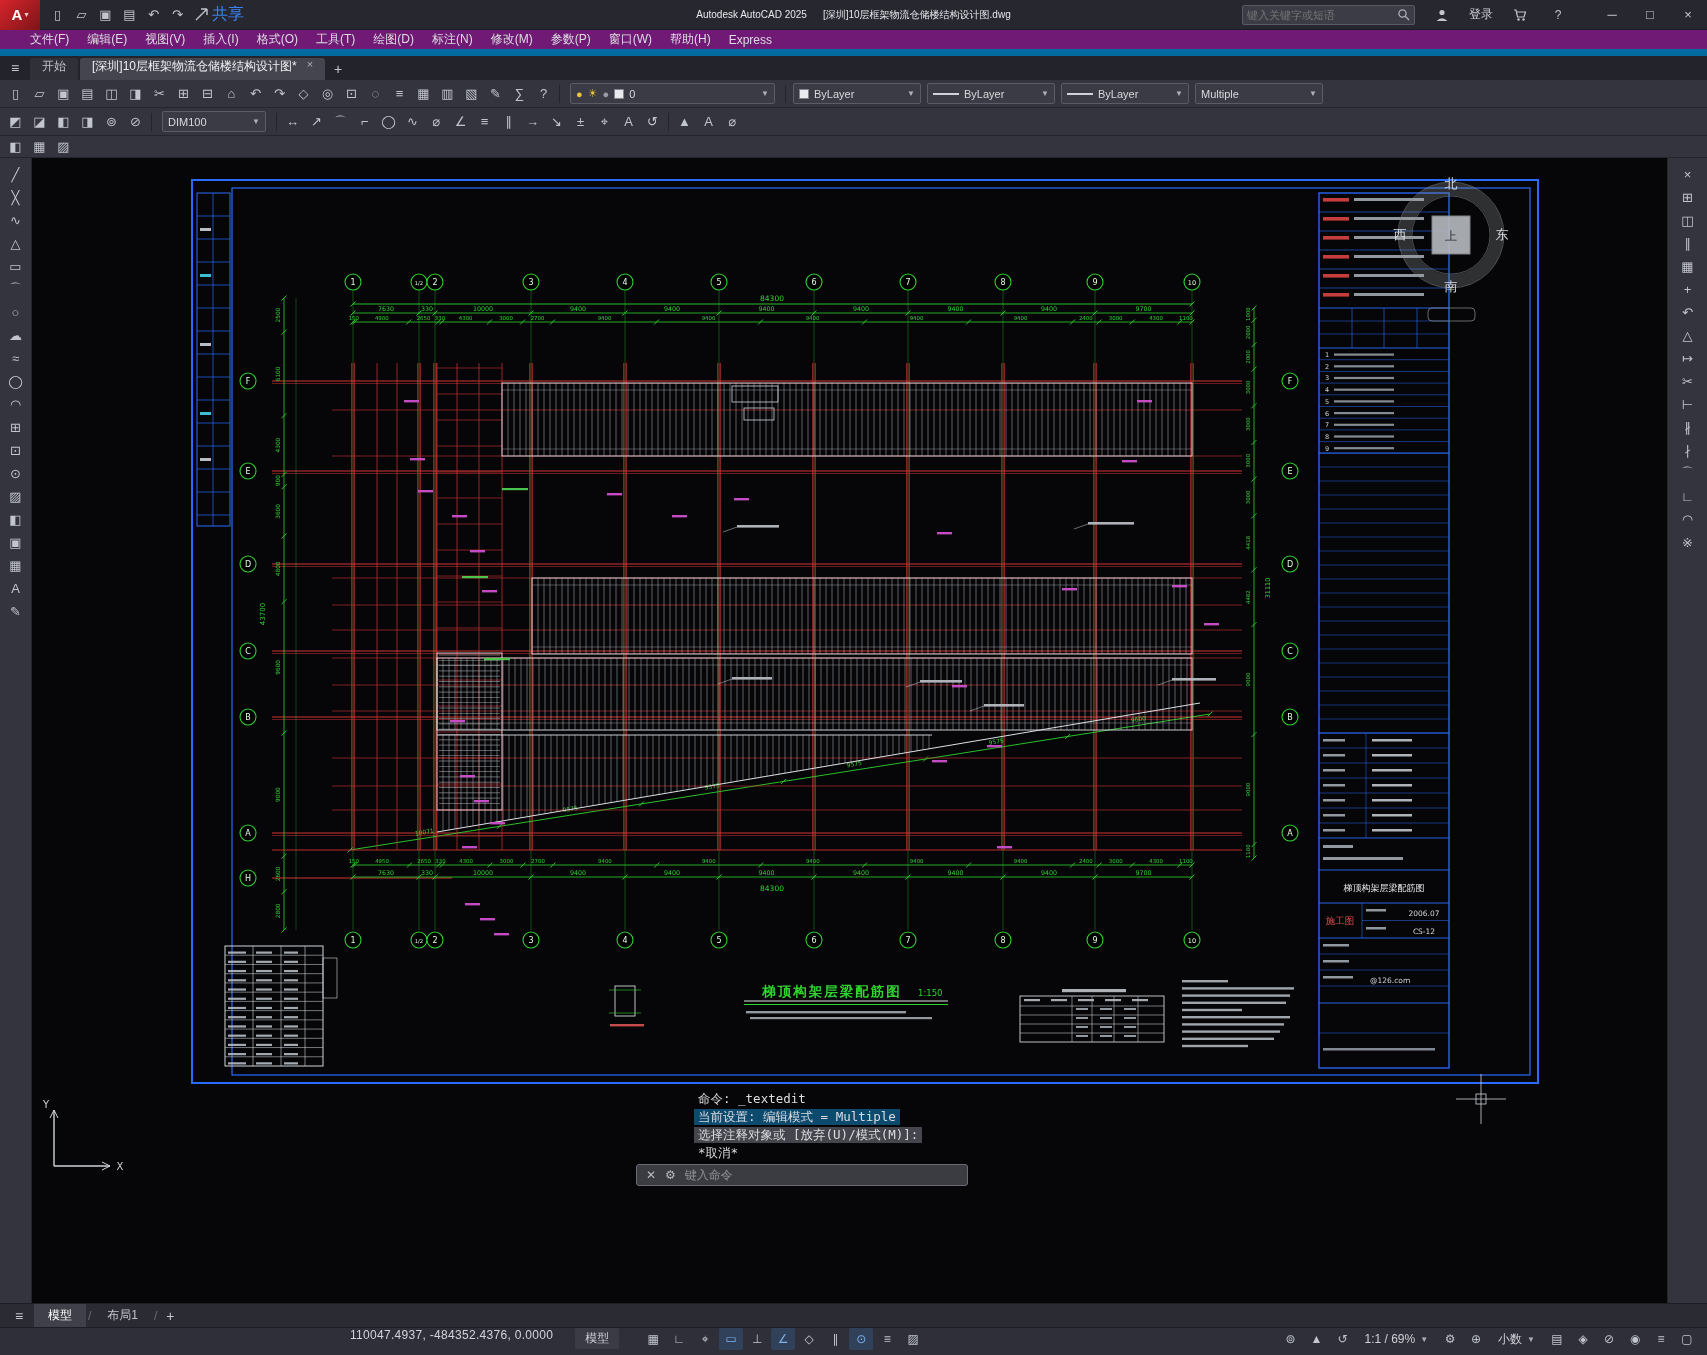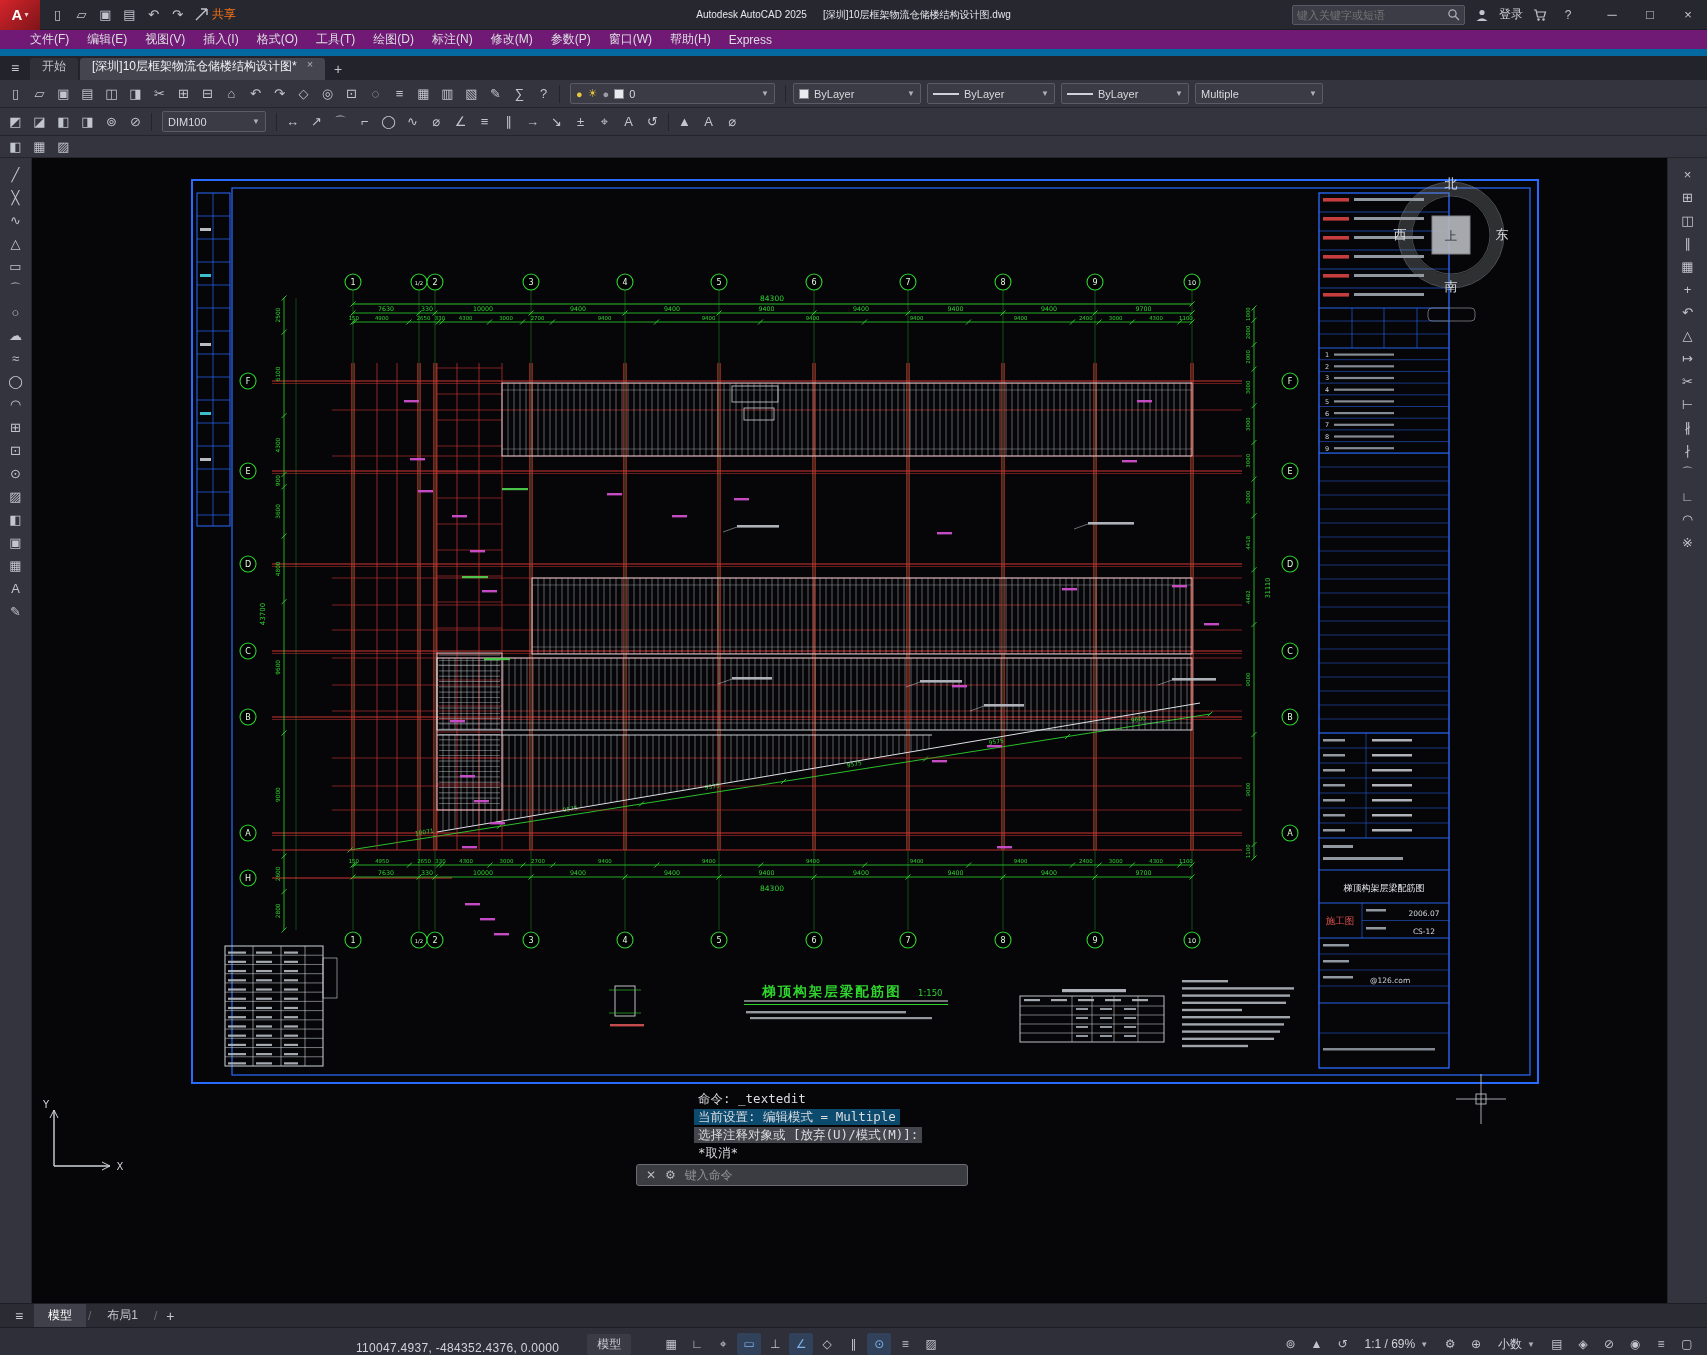--- a/index.html
+++ b/index.html
@@ -7,24 +7,24 @@
 body{background:#1b1c21;font-family:"Liberation Sans","DejaVu Sans",sans-serif;color:#d6d7db;font-size:12px}
 #app{width:1707px;height:1355px;display:flex;flex-direction:column}
 
 
 #titlebar{height:30px;background:#26272f;display:flex;align-items:center;position:relative;border-bottom:1px solid #1c1d23}
 .logo{width:40px;height:30px;background:linear-gradient(135deg,#d6252b 0%,#a01b20 60%,#7e1418 100%);display:flex;align-items:center;justify-content:center;gap:2px;cursor:pointer}
 .logoA{color:#fff;font-weight:bold;font-size:15px}
 .logo .caret{color:#f3c9ca;font-size:8px}
 .qat{display:flex;align-items:center;margin-left:6px;gap:1px}
 .tbicon{width:23px;height:22px;display:flex;align-items:center;justify-content:center;font-size:13px;color:#c2c5cd;border-radius:2px;cursor:pointer}
-.share{display:flex;align-items:center;gap:4px;color:#f97316;margin-left:6px;font-size:12px;cursor:pointer}
+.share{display:flex;align-items:center;gap:4px;color:#3b82f6;margin-left:6px;font-size:16px;cursor:pointer}
 .titlecenter{position:absolute;left:0;right:0;text-align:center;pointer-events:none;font-size:10px;color:#e6e7ea}
 .titlecenter .doc{margin-left:16px}
-.tbright{margin-left:auto;display:flex;align-items:center;gap:6px}
+.tbright{margin-left:auto;display:flex;align-items:center;gap:16px}
 .searchwrap{display:flex;align-items:center;background:#3b3c46;border:1px solid #585963;height:20px;padding:0 4px;border-radius:2px}
 .searchwrap input{width:150px;background:transparent;border:none;outline:none;color:#c9cbd1;font-size:11px;font-family:inherit}
 .icn{width:22px;height:22px;display:flex;align-items:center;justify-content:center;color:#c2c5cd;cursor:pointer;font-size:12px}
 .signin{color:#ccced4;font-size:12px;cursor:pointer}
 .winbtns{display:flex;margin-left:8px}
 .winbtn{width:38px;height:30px;display:flex;align-items:center;justify-content:center;color:#c8cad0;font-size:13px;cursor:pointer}
 
 
 #menubar{height:26px;background:#701a75;display:flex;align-items:center;padding-left:21px;border-bottom:7px solid #0369a1}
 .mitem{padding:4px 9px;color:#dcdde1;font-size:12px;cursor:pointer;border-radius:2px}
@@ -67,21 +67,21 @@
 #cmdbar .ci{color:#b9bbc1;cursor:pointer}
 #cmdbar .ph{color:#8f9197}
 
 
 #layoutbar{height:24px;background:#2a2b33;display:flex;align-items:center;padding-left:4px;font-size:12px;border-top:1px solid #1d1e24}
 .ltab{padding:3px 14px;color:#c3c4ca;cursor:pointer}
 .ltab.active{background:#3f404a;color:#fff}
 .slash{color:#6a6b74;margin:0 2px}
 
 
-#statusbar{height:28px;background:#2e2f38;border-top:1px solid #1d1e24;display:flex;align-items:flex-end;font-size:12px;color:#c9cbd1;padding:0 8px;gap:18px}
+#statusbar{height:28px;background:#2e2f38;border-top:1px solid #1d1e24;display:flex;align-items:flex-start;font-size:12px;color:#c9cbd1;padding:0 8px;gap:12px}
 #sb-spacer{width:330px}
 #sb-coords{letter-spacing:.3px;color:#d2d4da}
 #sb-model{padding:2px 10px;background:#3a3b45;border-radius:2px;margin:0 10px;cursor:pointer}
 .sicon{width:24px;height:22px;display:flex;align-items:center;justify-content:center;font-size:12px;color:#c2c5cd;border-radius:2px;cursor:pointer}
 .sicon.active{background:#31415a;color:#7db1ec}
 .sb-right{margin-left:auto;display:flex;align-items:center;gap:2px}
 .slabel{display:flex;align-items:center;gap:5px;padding:2px 8px;cursor:pointer;color:#cfd1d7}
 .slabel .caret{font-size:8px;color:#aeb0b6}
 svg text{font-family:"DejaVu Sans","Liberation Sans",sans-serif}
 </style>

